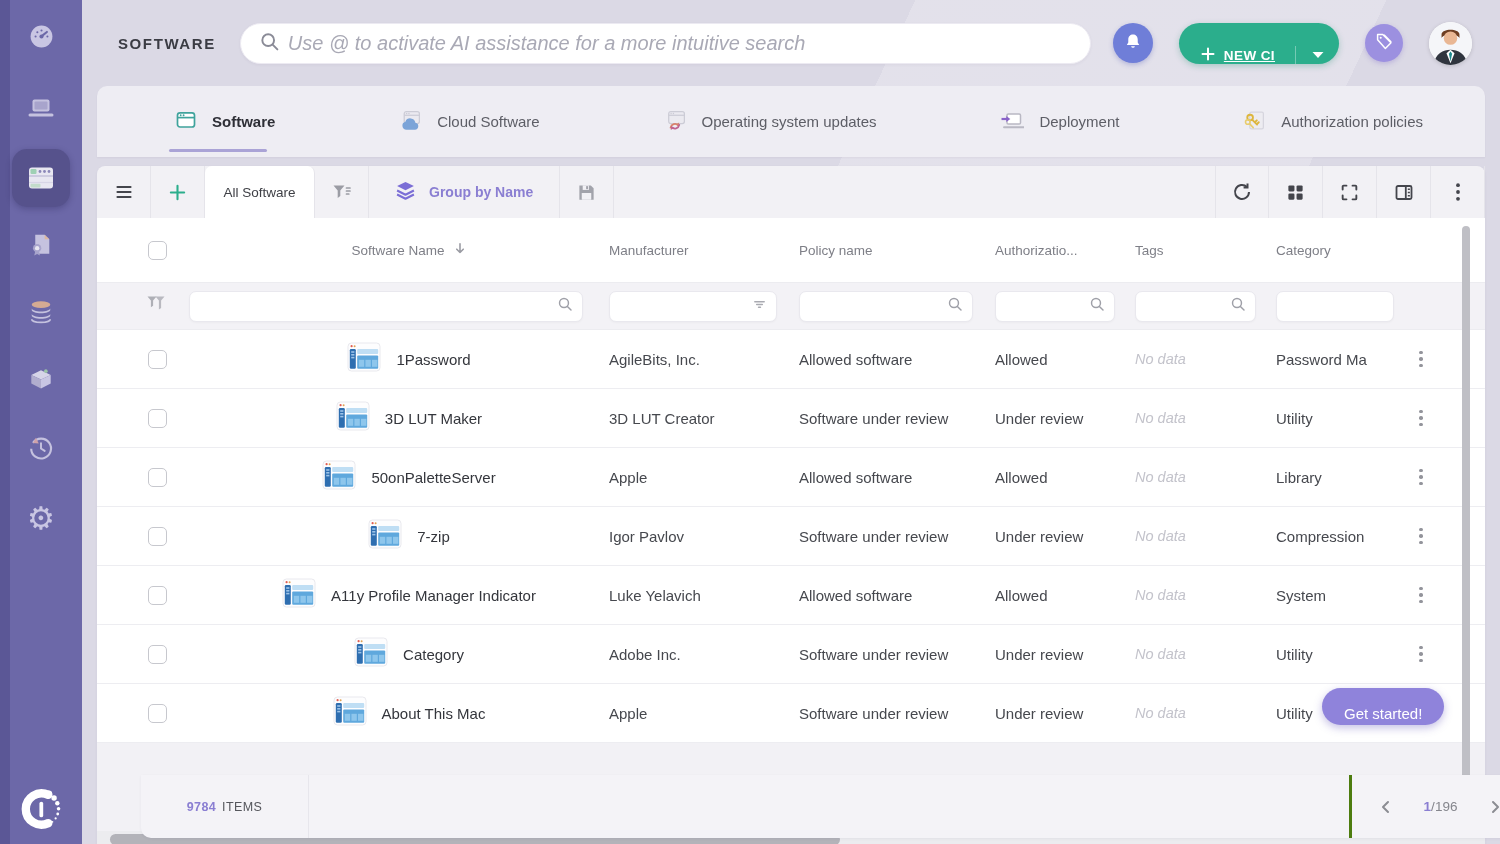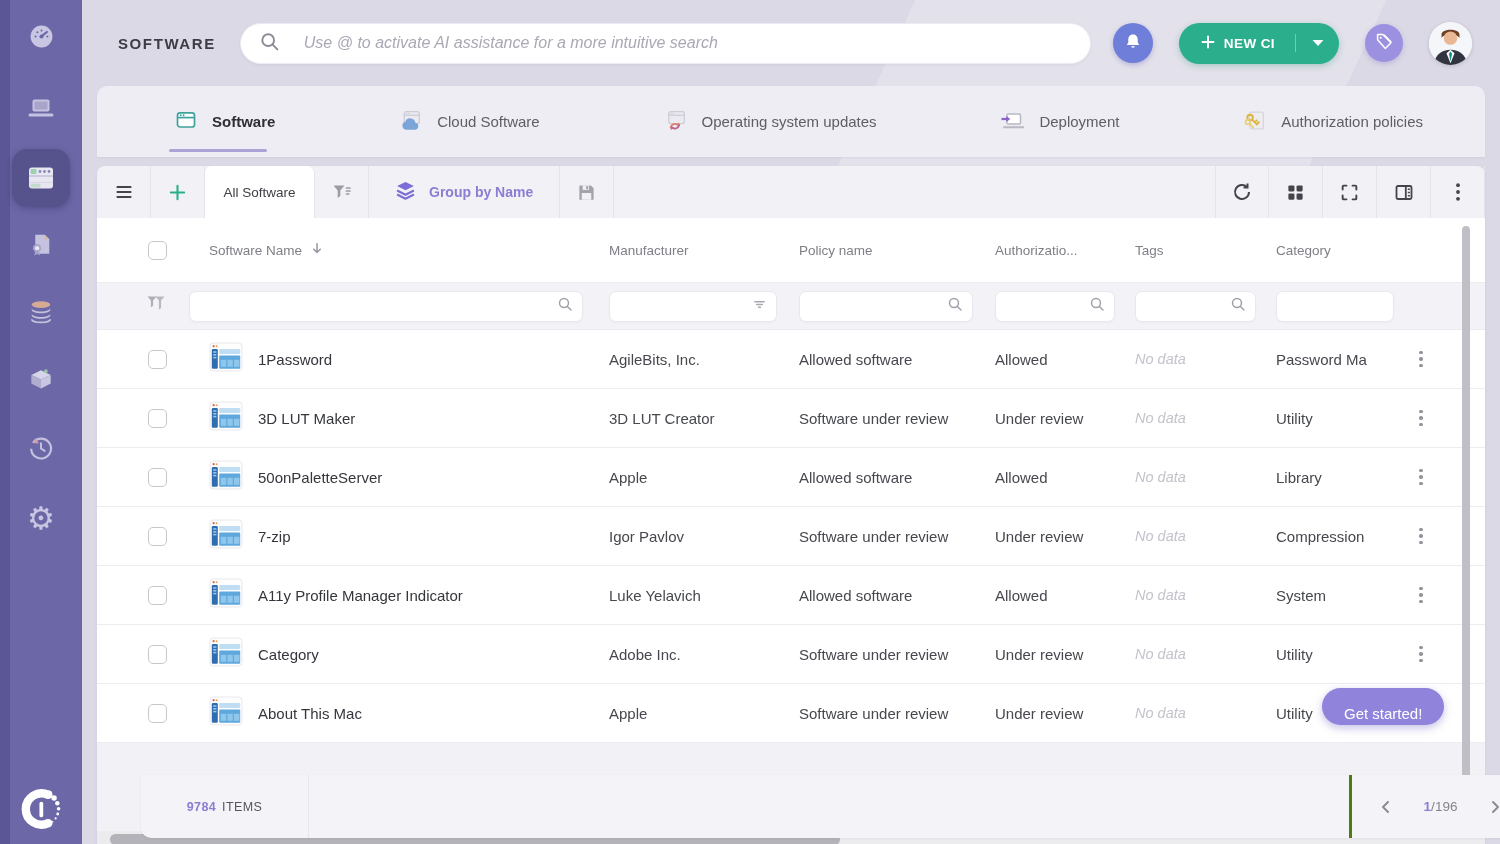--- a/index.html
+++ b/index.html
@@ -27,28 +27,28 @@
   
   .main{position:absolute; left:82px; top:0; right:0; bottom:0;}
   .main::before{content:""; position:absolute; inset:0;
     background:linear-gradient(115deg, transparent 46%, rgba(255,255,255,.22) 46%, rgba(255,255,255,.22) 72%, transparent 72%);
     pointer-events:none;}
   
   .topbar{position:absolute; left:0; top:0; right:0; height:86px; display:flex; align-items:center; padding:0 28px 0 36px; z-index:2;}
   .page-title{font-size:15px; font-weight:700; letter-spacing:1.6px; color:#3b3c44; margin-right:24px;}
   .searchbar{flex:1; max-width:928px; height:41px; background:#fff; border:1px solid #eceaf2; border-radius:21px;
     display:flex; align-items:center; padding:0 18px; box-shadow:0 1px 3px rgba(60,55,110,.06);}
-  .searchbar input{border:none; outline:none; flex:1; font-size:16px; font-style:italic; color:#5a5b63; background:transparent; margin-left:24px; font-family:inherit;}
+  .searchbar input{border:none; outline:none; flex:1; font-size:20px; font-style:italic; color:#5a5b63; background:transparent; margin-left:8px; font-family:inherit;}
   .searchbar input::placeholder{color:#a9a9b5; font-style:italic;}
   .top-actions{display:flex; align-items:center; margin-left:22px; gap:26px;}
   .circle-btn{width:40px;height:40px;border-radius:50%;display:flex;align-items:center;justify-content:center;cursor:pointer;border:none;}
   .bell-btn{background:var(--bell); box-shadow:0 2px 5px rgba(70,80,180,.3);}
   .tag-btn{background:var(--tag); width:38px;height:38px; box-shadow:0 2px 5px rgba(120,100,200,.3);}
-  .newci{height:41px; border-radius:21px; background:var(--green); display:flex; align-items:center; color:#fff; cursor:pointer;
-    box-shadow:0 2px 6px rgba(30,140,110,.3); overflow:hidden;}
+  .newci{height:41px; border-radius:21px; background:var(--green); display:flex; align-items:flex-end; color:#fff; cursor:pointer;
+    box-shadow:0 2px 6px rgba(30,140,110,.3); overflow:hidden;text-decoration:underline;}
   .newci-main{display:flex; align-items:center; gap:9px; padding:0 20px 0 22px; font-size:13.5px; font-weight:700; letter-spacing:.4px;}
   .newci-caret{display:flex; align-items:center; justify-content:center; width:44px; border-left:1px solid rgba(255,255,255,.35);}
   .avatar{width:43px;height:43px;border-radius:50%;overflow:hidden;background:#fff;box-shadow:0 1px 4px rgba(0,0,0,.15);cursor:pointer;}
   
   .card{position:absolute; left:15px; width:1388px; z-index:1;}
   .tabstrip{top:86px; height:71px; background:#eeedf3; border-radius:10px 10px 0 0;
     display:flex; align-items:center; justify-content:space-between; padding:0 62px 0 78px;
     box-shadow:0 1px 2px rgba(50,45,100,.05);}
   .tab{display:flex; align-items:center; gap:15px; font-size:15px; color:#5d5e66; cursor:pointer; position:relative;}
   .tab.active{color:#2e2f36; font-weight:600;}
@@ -67,21 +67,21 @@
   .trow{display:grid; grid-template-columns:64px 420px 190px 196px 140px 141px 122px 46px; align-items:center; padding-left:28px;}
   .thead{height:64px; background:#fff; font-size:13.5px; color:#7e7f87;}
   .thead .cell-name{display:flex; align-items:center; gap:8px; padding-left:20px; cursor:pointer;}
   .thead .hc{cursor:pointer;}
   .filters{height:48px; background:#f3f2f6; border-top:1px solid #ececf0; border-bottom:1px solid #ececf0;}
   .f-input{height:31px; background:#fff; border:1px solid #e9e8ee; border-radius:7px; display:flex; align-items:center;
     padding:0 9px; box-shadow:0 1px 2px rgba(0,0,0,.03);}
   .f-input input{border:none;outline:none;flex:1;min-width:0;font-size:13px;color:#4a4b52;background:transparent;font-family:inherit;}
   .rows{background:#fff;}
   .datarow{height:59px; border-bottom:1px solid #ededf1; background:#fff; cursor:pointer;}
-  .cell-name{display:flex; align-items:center; gap:15px; padding-left:20px; overflow:hidden;}
+  .cell-name{display:flex; align-items:center; gap:15px; padding-left:20px; overflow:hidden;justify-content:center;}
   .name-txt{font-size:15px; color:#34363c;}
   .cell{font-size:15px; color:#46484e; padding-right:10px; white-space:nowrap; overflow:hidden;}
   .nodata{font-size:14.5px; font-style:italic; color:#c3c3cb;}
   .kebab{display:flex; flex-direction:column; align-items:center; gap:3px; cursor:pointer; padding:6px;}
   .kebab i{width:3.5px;height:3.5px;border-radius:50%;background:#93949b;display:block;}
   .checkbox{width:19px;height:19px;border:1.5px solid #c7c8ce;border-radius:5px;background:#fff;cursor:pointer;justify-self:center;}
   
   .hscroll{position:absolute; left:0; right:0; bottom:0; height:17px; background:#ececef; border-radius:0;}
   .hthumb{position:absolute; left:13px; top:3px; width:730px; height:11px; background:#b3b3b9; border-radius:6px; cursor:grab;}
   .vthumb{position:absolute; right:15px; top:60px; bottom:22px; width:8px; background:#bfbfc5; border-radius:4px; cursor:grab;}

